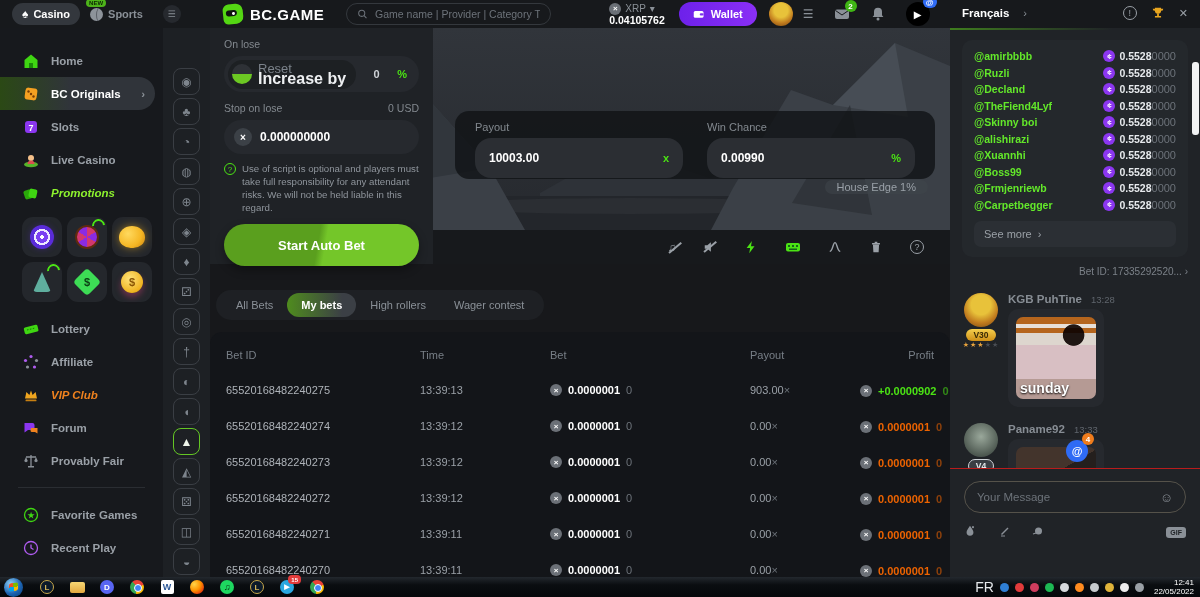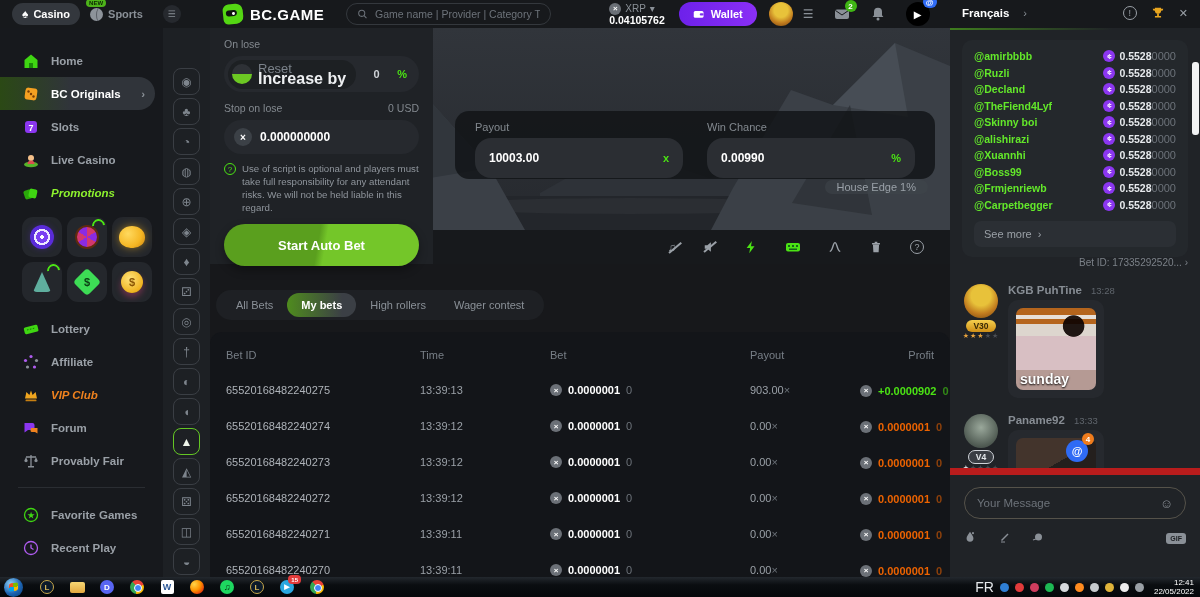--- a/index.html
+++ b/index.html
@@ -126,21 +126,21 @@
   .chead .sp { flex:1; }
   .chead .hic { color:#9aa0a7; margin-left:14px; cursor:pointer; display:flex; }
   .accentline { height:2px; background:linear-gradient(90deg,#3f7d1e, rgba(0,0,0,0) 65%); }
   .chatbody { position:relative; height:458px; overflow:hidden; padding:10px 12px 0; }
   .raincard { background:#24282c; border-radius:10px; padding:8px 12px 10px; }
   .urow { display:flex; align-items:center; height:16.5px; cursor:pointer; }
   .urow .un { color:#63e82a; font-weight:bold; flex:1; font-size:10.5px; }
   .ccoin { width:12px; height:12px; border-radius:50%; background:#8b36f0; color:#fff; font-size:8px; font-weight:bold; display:inline-flex; align-items:center; justify-content:center; margin-right:4px; }
   .urow b { color:#e6e9ec; font-size:10.5px; }
   .seemore { margin-top:8px; height:26px; background:#2b2f34; border-radius:7px; display:flex; align-items:center; padding:0 10px; color:#9aa0a6; cursor:pointer; gap:6px; }
-  .betid { text-align:right; color:#7b8188; font-size:10px; cursor:pointer; }
+  .betid { margin-top:9px; text-align:right; color:#7b8188; font-size:10px; cursor:pointer; }
   .msg { display:flex; gap:8px; margin-top:16px; }
   .mava { width:38px; flex:none; text-align:center; }
   .mava .av { width:34px; height:34px; border-radius:50%; margin:0 auto; }
   .av-orange { background:radial-gradient(circle at 50% 35%, #e8c23a 0 35%, #c07a1e 65%, #6e4210); }
   .av-gray { background:radial-gradient(circle at 50% 40%, #9aa89b, #4f5a52 70%, #32383a); }
   .lvl { display:inline-block; margin-top:2px; padding:1px 7px; border-radius:8px; font-size:8.5px; font-weight:bold; }
   .lvl.gold { background:linear-gradient(180deg,#f5cf4e,#cf8f16); color:#3a2a05; }
   .lvl.dark { background:#3a3e44; color:#e4e8eb; border:1px solid #cfd3d8; }
   .stars { font-size:7px; letter-spacing:1px; line-height:8px; }
   .stars .f { color:#e8a33d; }
@@ -149,21 +149,21 @@
   .mbody .mname { color:#878d94; font-weight:bold; font-size:11.5px; }
   .mbody .mtime { color:#5f656c; font-size:9.5px; margin-left:6px; font-weight:normal; }
   .bubble { margin-top:4px; background:#26292e; border-radius:10px; padding:8px; display:inline-block; cursor:pointer; }
   .gif { width:80px; height:82px; border-radius:7px; position:relative; overflow:hidden; }
   .gif-sunday { background:linear-gradient(180deg,#b5651d 0 8%, #e8e0d8 8% 14%, #b5651d 14% 20%, #ddd6ce 20% 34%, #d8bfc3 34% 75%, #b59a94 75%),
     radial-gradient(circle at 72% 22%, #241a17 0 12%, transparent 13%); background-blend-mode:multiply; }
   .gif-sunday .cap { position:absolute; left:4px; bottom:3px; color:#fff; font-weight:bold; font-size:14px; text-shadow:0 1px 2px #000; }
   .gif-dark { background:linear-gradient(150deg,#43342c 0 38%, #241f1d 38%), radial-gradient(circle at 22% 62%, #8a4f26 0 16%, transparent 17%); background-blend-mode:screen; }
   .at-float { position:absolute; right:112px; top:440px; width:22px; height:22px; border-radius:50%; background:#2f6bf5; color:#fff; font-weight:bold; font-size:11px; display:flex; align-items:center; justify-content:center; cursor:pointer; z-index:4; }
   .at-float .badge { background:#f07c1c; top:-7px; right:-6px; }
-  .cinput-area { position:absolute; left:0; right:0; bottom:20px; height:89px; border-top:7px solid #b91c1c; padding:12px 14px 0; background:#202327; }
+  .cinput-area { position:absolute; left:0; right:0; bottom:20px; height:89px; border-top:1px solid #b91c1c; padding:12px 14px 0; background:#202327; }
   .cinput { height:32px; border:1px solid #55524a; border-radius:16px; display:flex; align-items:center; padding:0 12px; }
   .cinput input { flex:1; background:transparent; border:none; outline:none; color:#aab0b6; font-size:11.5px; font-family:inherit; }
   .cinput input::placeholder { color:#6d737a; }
   .smiley { color:#8a9097; font-size:13px; cursor:pointer; }
   .cicons { display:flex; align-items:center; gap:22px; margin-top:12px; color:#8a9097; }
   .cicons .sp { flex:1; }
   .gifbtn { background:#8a9097; color:#1c1f22; font-weight:bold; font-size:7px; padding:2px 4px; border-radius:3px; cursor:pointer; }
   .cscroll { position:absolute; right:1px; top:62px; width:7px; height:73px; background:#f2f3f4; border-radius:3px; z-index:6; }
 
   

